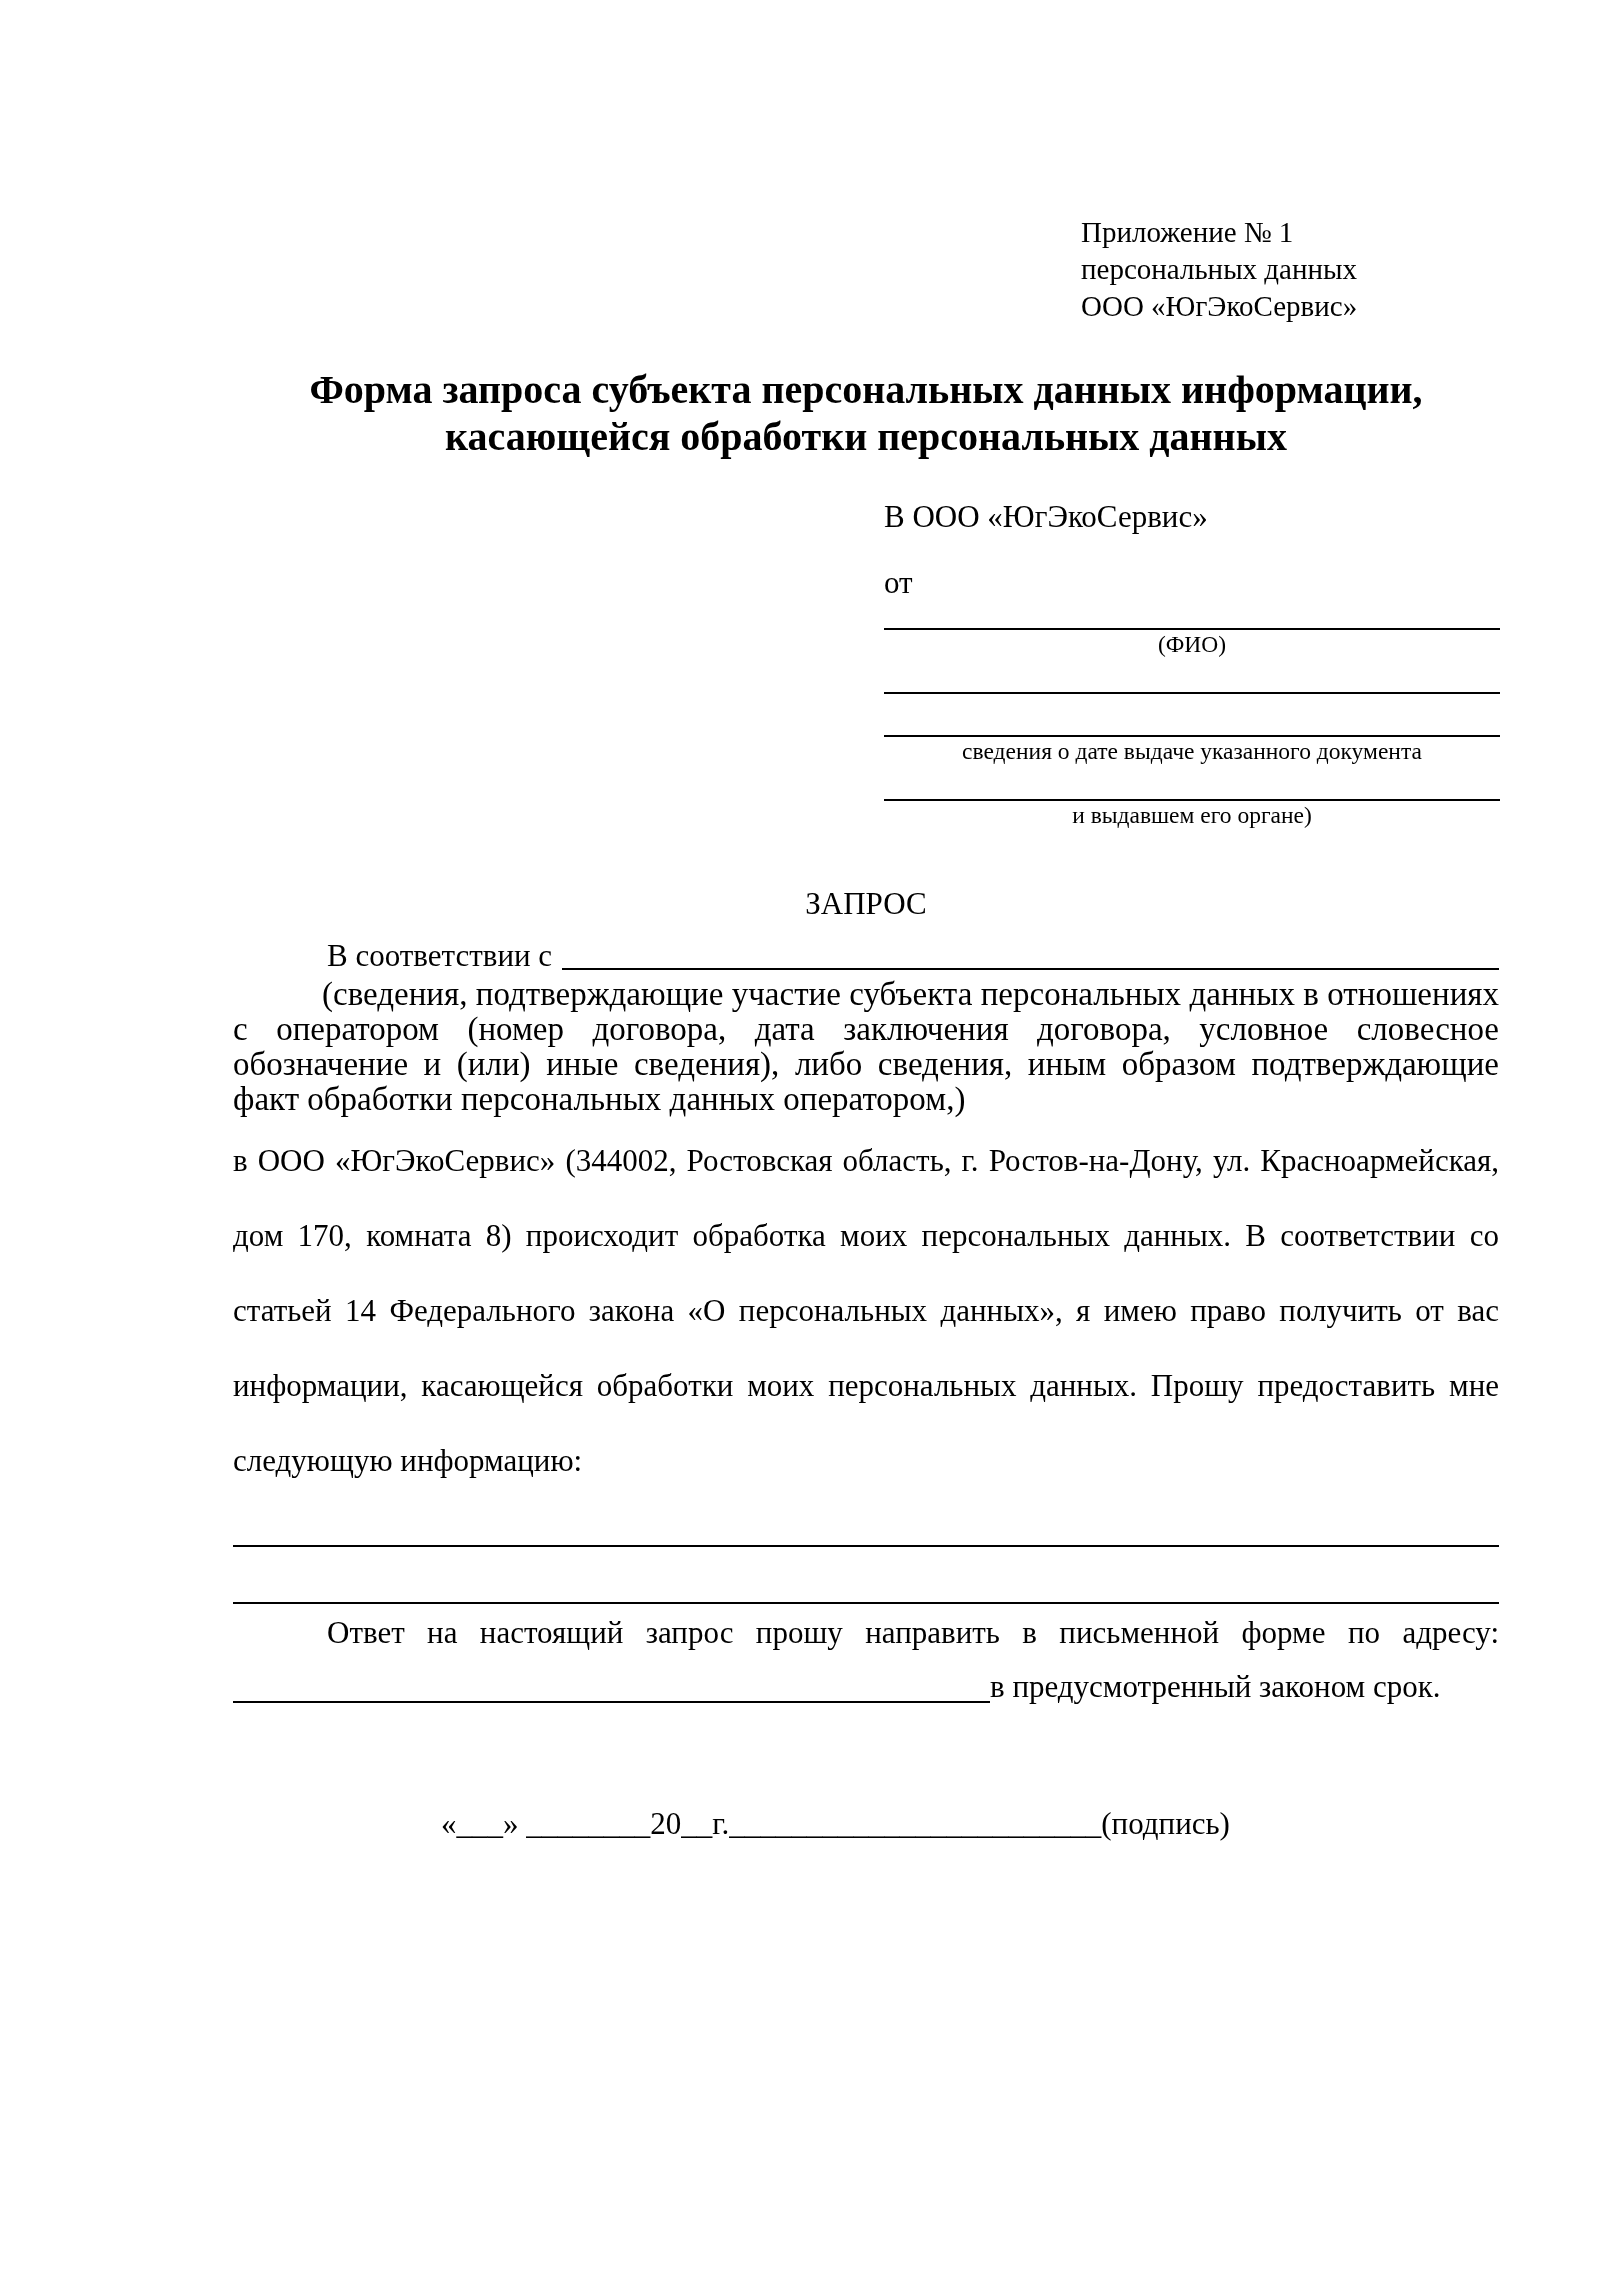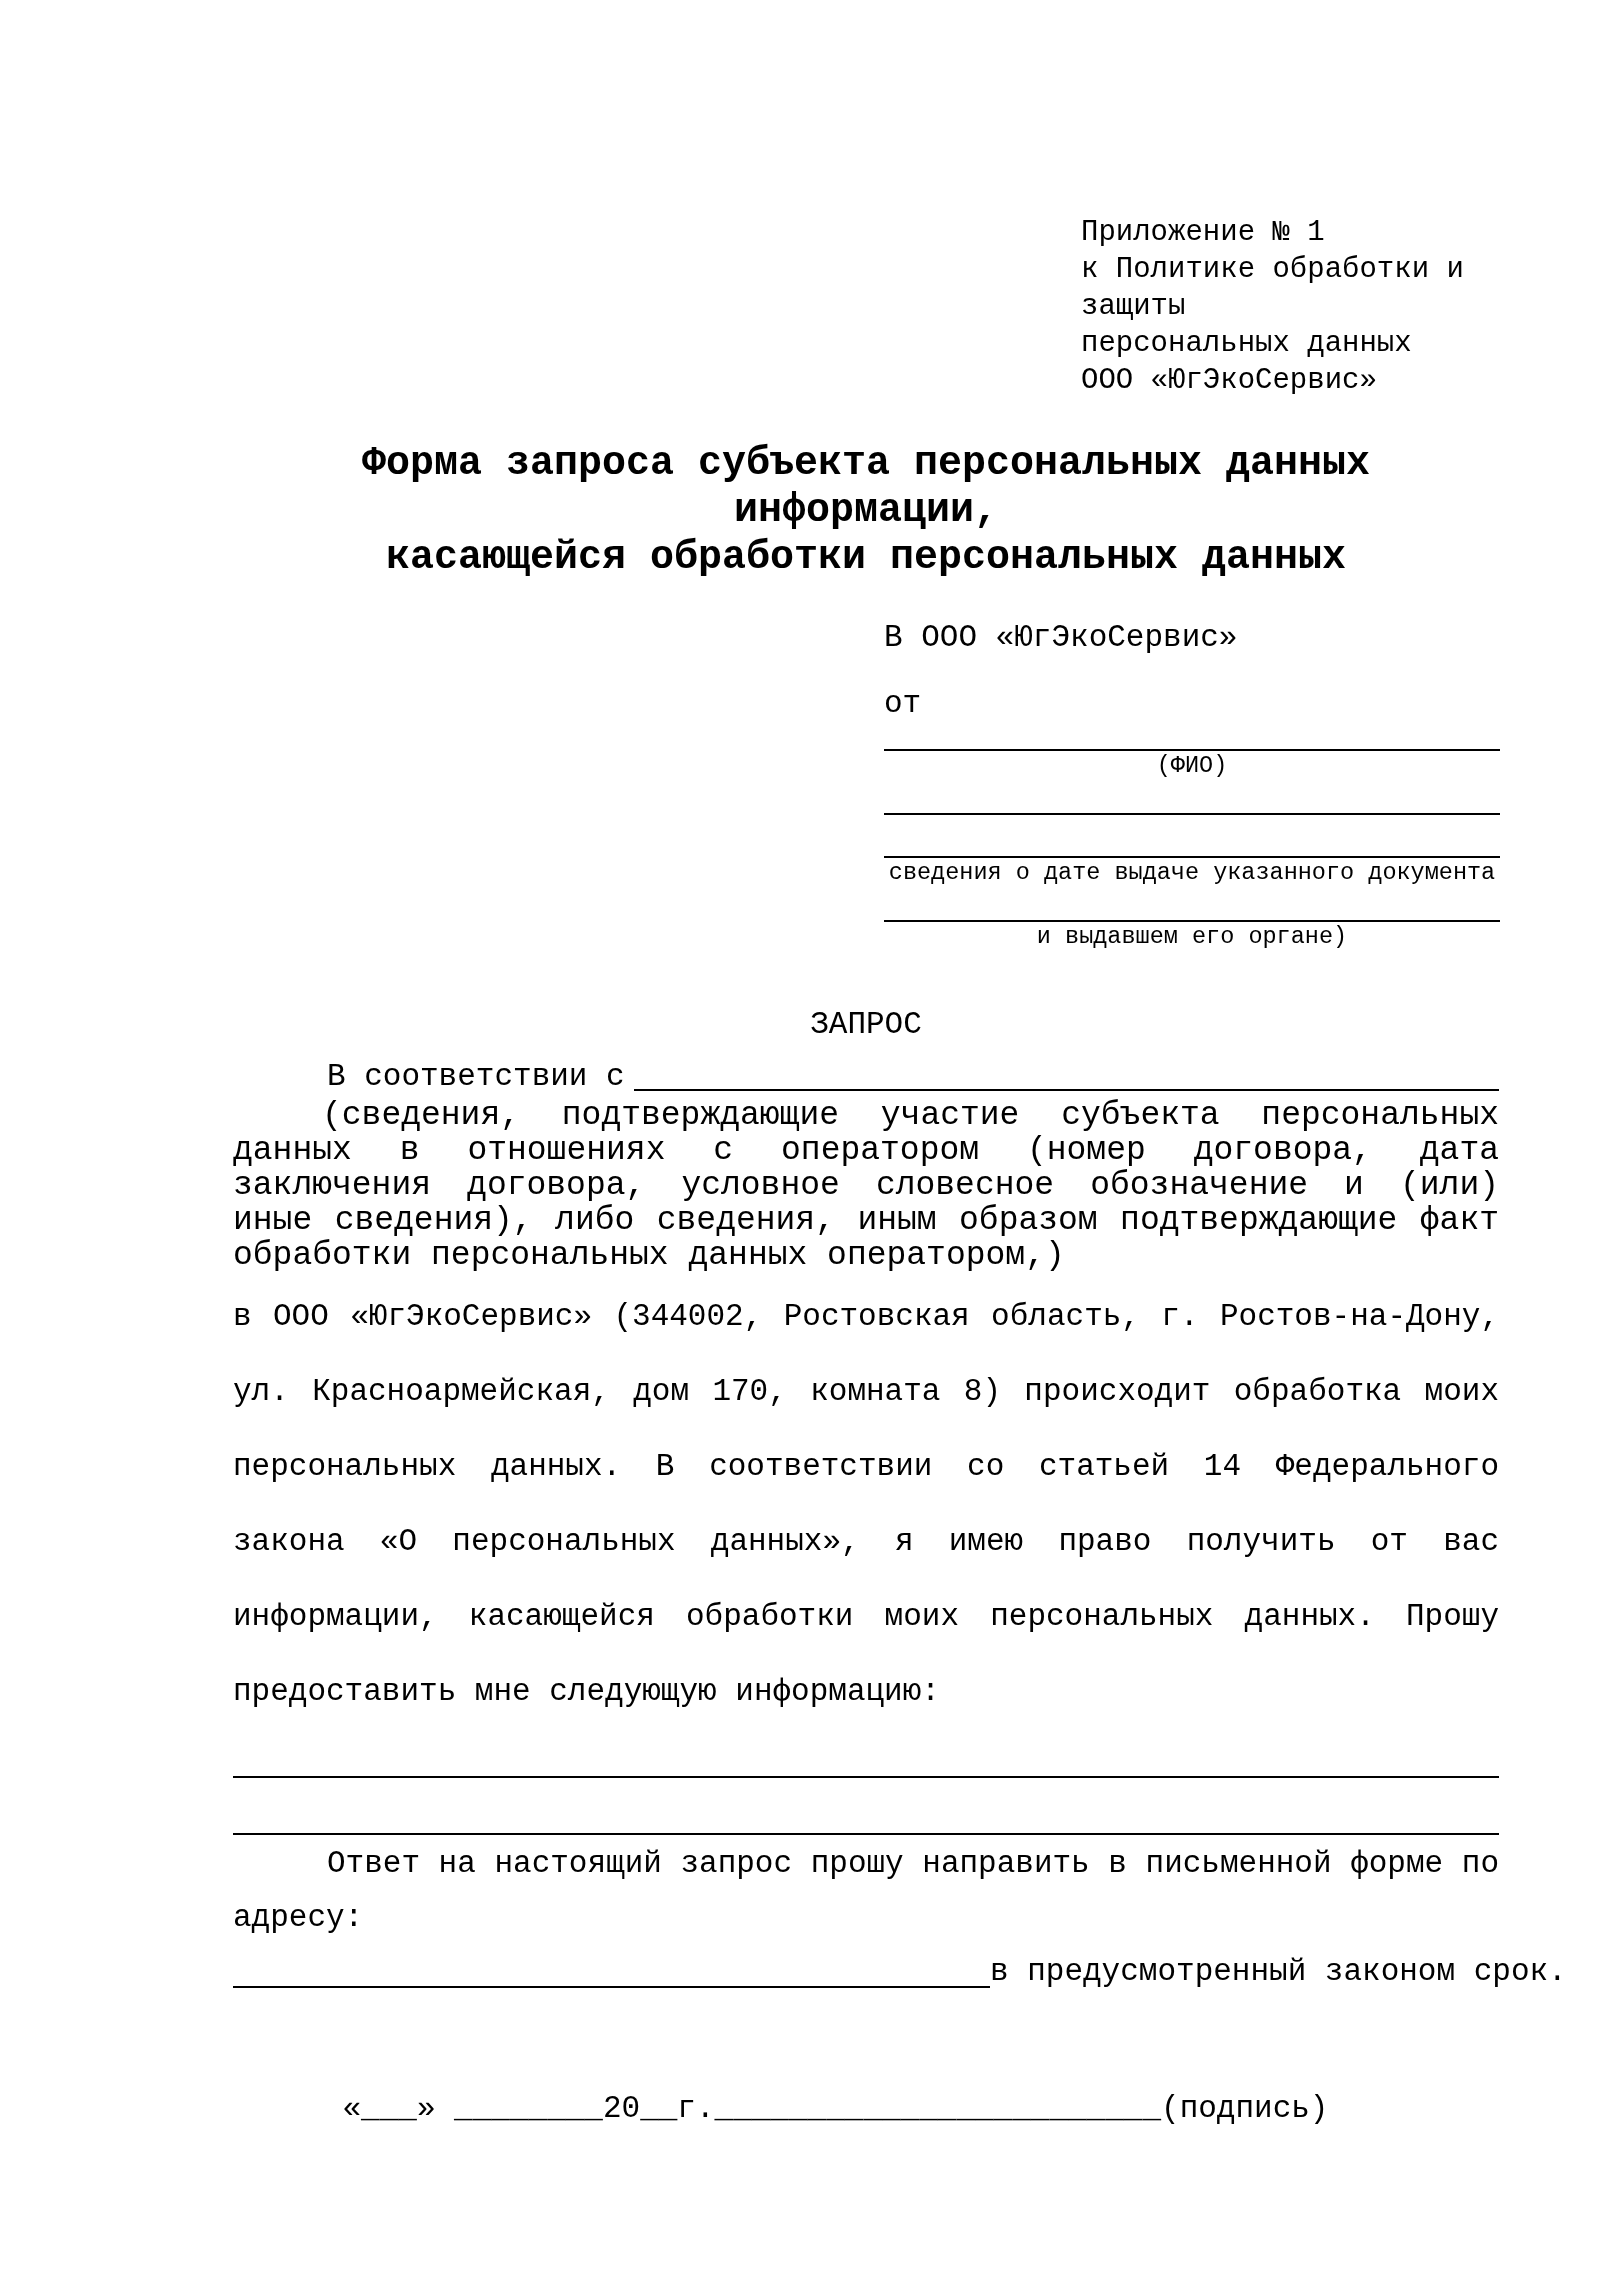--- a/index.html
+++ b/index.html
@@ -8,21 +8,21 @@
     background: #ffffff;
   }
   .page {
     position: relative;
     width: 1621px;
     height: 2293px;
     background: #ffffff;
     color: #000000;
     box-sizing: border-box;
     padding: 214px 122px 0 233px;
-    font-family: Liberation Mono, monospace;
+    font-family: Liberation Serif, serif;
     font-size: 31px;
     overflow: hidden;
   }
 
   
   .appendix {
     margin-left: 848px;
     font-size: 29px;
     line-height: 37px;
   }
@@ -133,21 +133,20 @@
   }
   .signature-row .sign-group { white-space: nowrap; }
 </style>
 </head>
 <body>
 
 <div class="page">
 
   <div class="appendix">
     <div>Приложение № 1</div>
-    <div>к Политике обработки и защиты</div>
     <div>персональных данных</div>
     <div>ООО «ЮгЭкоСервис»</div>
   </div>
 
   <h1 class="doc-title">
     <div>Форма запроса субъекта персональных данных информации,</div>
     <div>касающейся обработки персональных данных</div>
   </h1>
 
   <div class="addressee">

